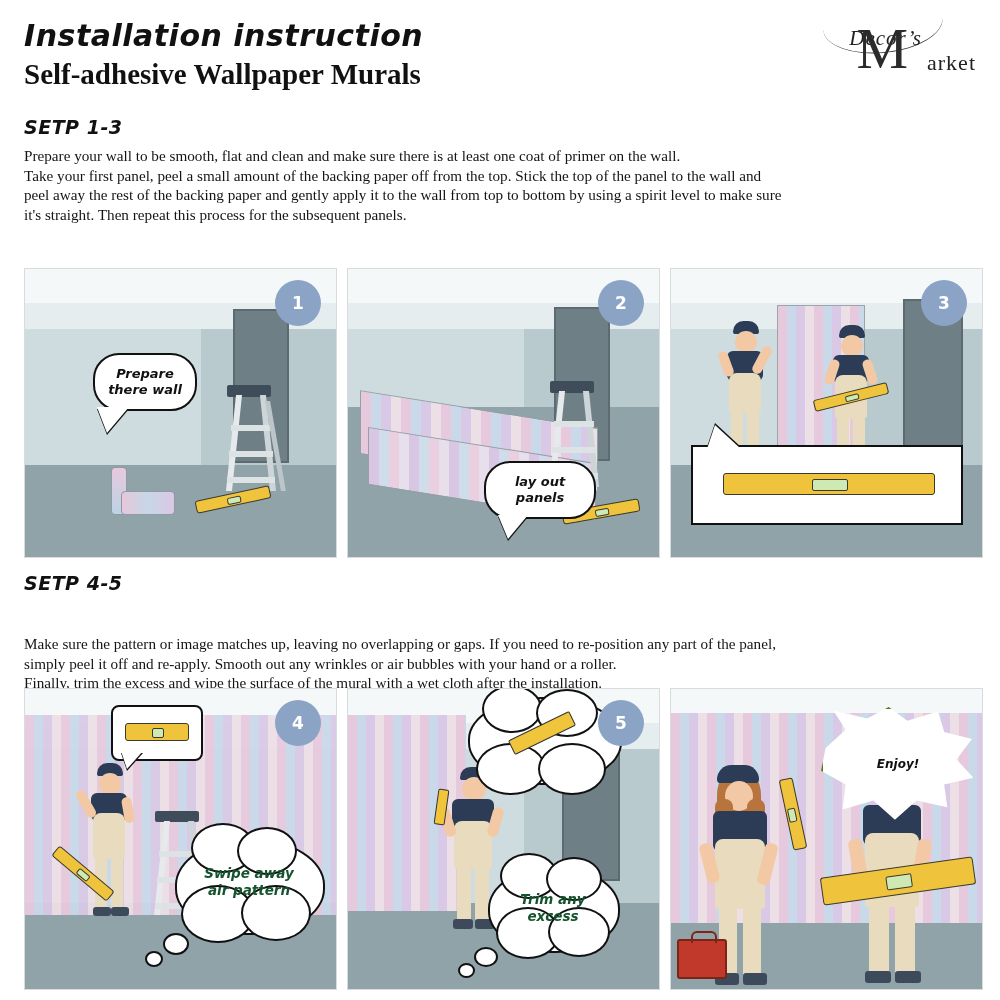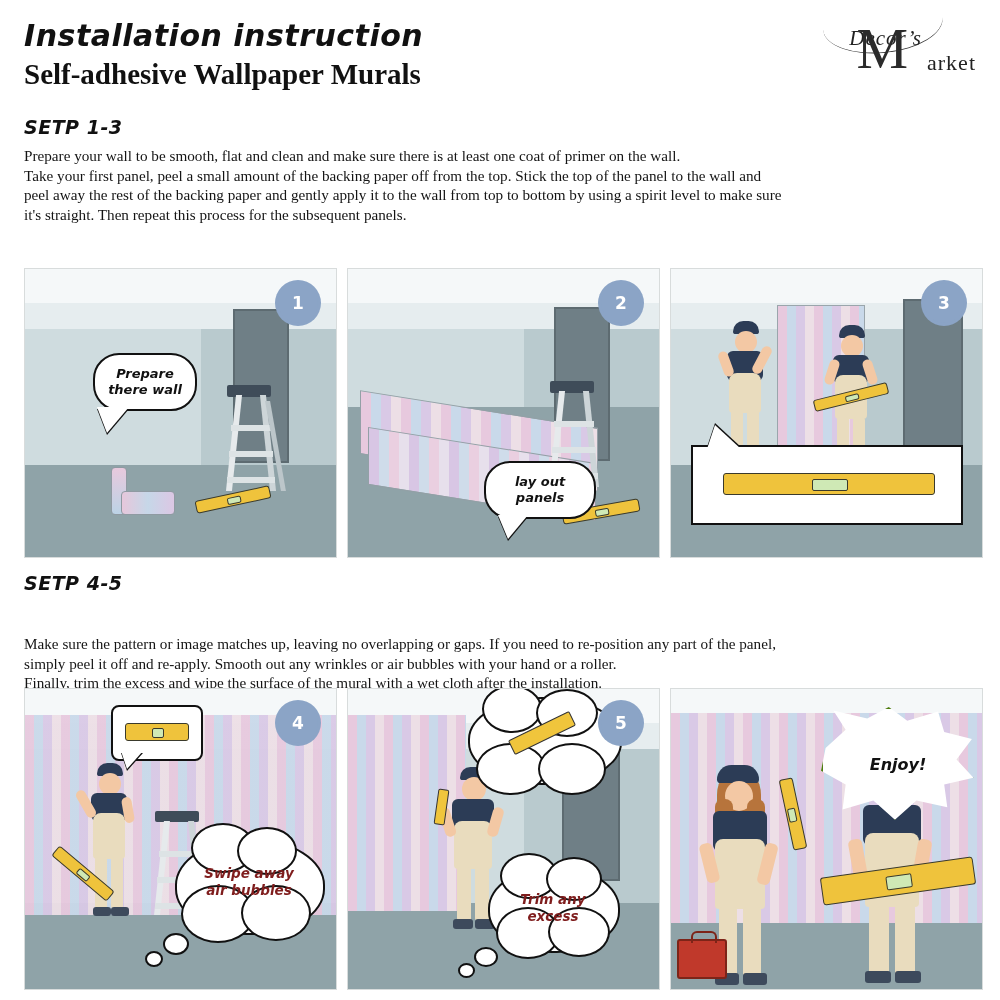--- a/index.html
+++ b/index.html
@@ -105,30 +105,30 @@
     font-family:"DejaVu Sans", sans-serif;font-style:italic;font-weight:bold;
     font-size:13px;line-height:16px;text-align:center;color:#111;
     display:flex;align-items:center;justify-content:center;
     border-radius:26px;padding:8px 10px;box-sizing:border-box;
   }
   .cloud{
     position:absolute;background:#fff;border:2px solid #111;border-radius:50%;
   }
   .cloud-text{
     position:absolute;font-family:"DejaVu Sans", sans-serif;font-style:italic;
-    font-weight:bold;font-size:13.5px;line-height:17px;text-align:center;color:#7f1d1d;
+    font-weight:bold;font-size:13.5px;line-height:17px;text-align:center;color:#14532d;
     z-index:6;
   }
 
   
   .burst{
     position:absolute;background:#fff;border:2px solid #4d7c0f;
     clip-path:polygon(3% 36%,16% 20%,8% 3%,30% 10%,44% 0%,56% 12%,76% 4%,80% 22%,98% 28%,88% 46%,99% 62%,80% 68%,82% 88%,62% 82%,48% 99%,34% 82%,14% 90%,16% 68%,0% 56%);
     display:flex;align-items:center;justify-content:center;
-    font-family:"DejaVu Sans", sans-serif;font-style:italic;font-weight:bold;font-size:16px;
+    font-family:"DejaVu Sans", sans-serif;font-style:italic;font-weight:bold;font-size:12px;
   }
 
   
   .level{
     position:absolute;background:#efc33c;border:1.5px solid #3a3a2c;border-radius:3px;
   }
   .level::after{
     content:"";position:absolute;left:42%;top:26%;width:16%;height:48%;
     background:#cfe9b5;border:1px solid #3a3a2c;border-radius:2px;
   }
@@ -335,21 +335,21 @@
 
       <div class="cloud" style="left:150px;top:150px;width:146px;height:92px;border-radius:48%;"></div>
       <div class="cloud" style="left:166px;top:134px;width:60px;height:46px;"></div>
       <div class="cloud" style="left:212px;top:138px;width:56px;height:44px;"></div>
       <div class="cloud" style="left:156px;top:196px;width:70px;height:54px;"></div>
       <div class="cloud" style="left:216px;top:196px;width:66px;height:52px;"></div>
       <div class="cloud" style="left:138px;top:244px;width:22px;height:18px;"></div>
       <div class="cloud" style="left:120px;top:262px;width:14px;height:12px;"></div>
       <div class="cloud-text" style="left:152px;top:176px;width:144px;">
         <span>Swipe away</span><br>
-        <span>air bubbles</span>
+        <span>air pattern</span>
       </div>
 
       <div class="badge" style="right:18px;top:14px;">4</div>
     </div>
 
     <div class="panel tall">
       <div class="wall-left"></div>
       <div class="wall-right"></div>
       <div class="ceil" style="background:#e6edef;"></div>
       <div class="ceil2"></div>

